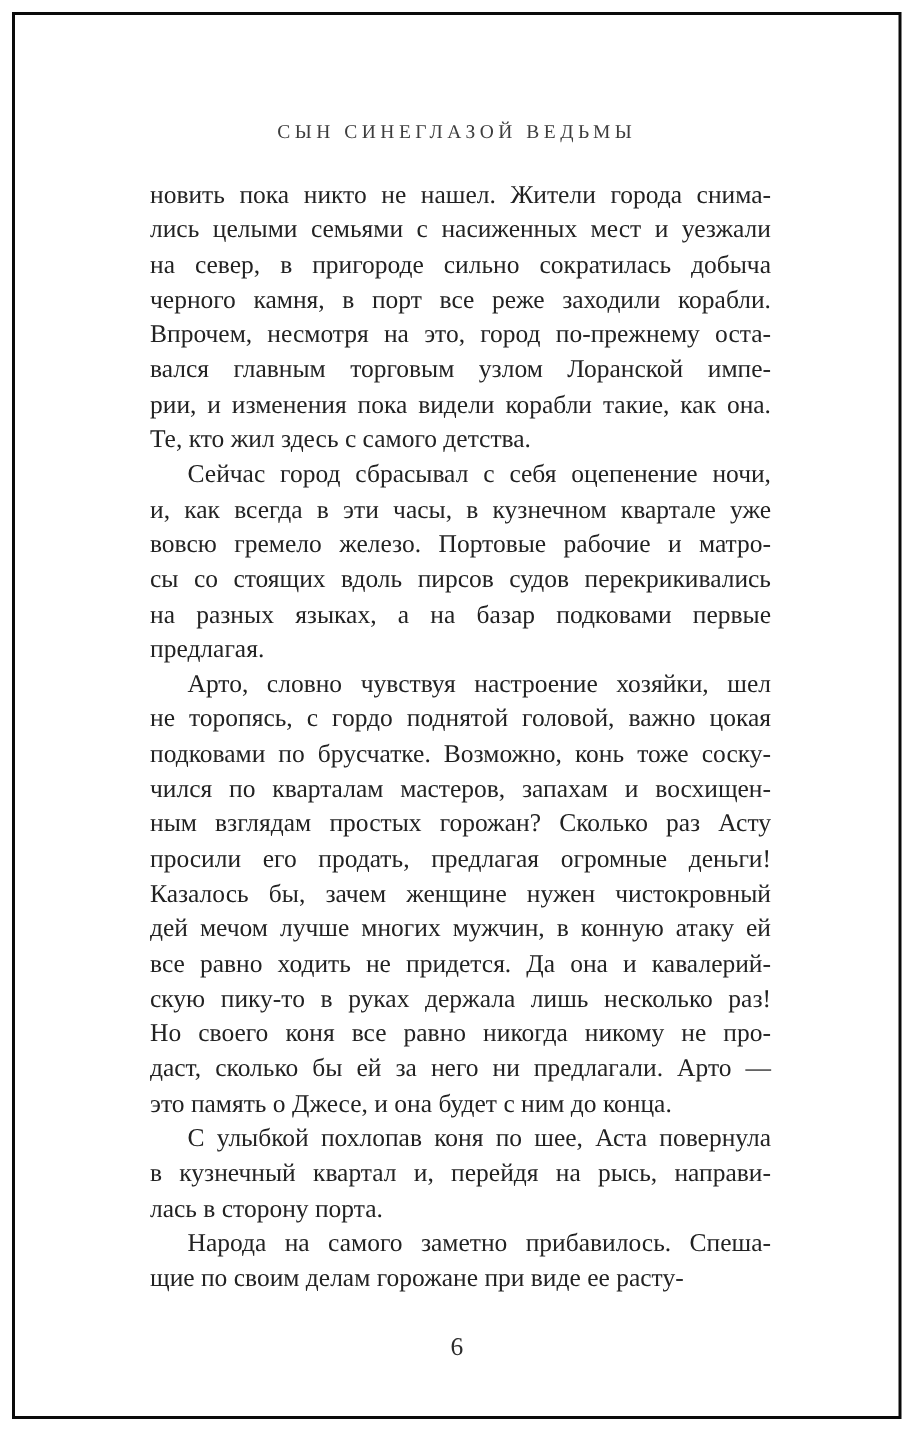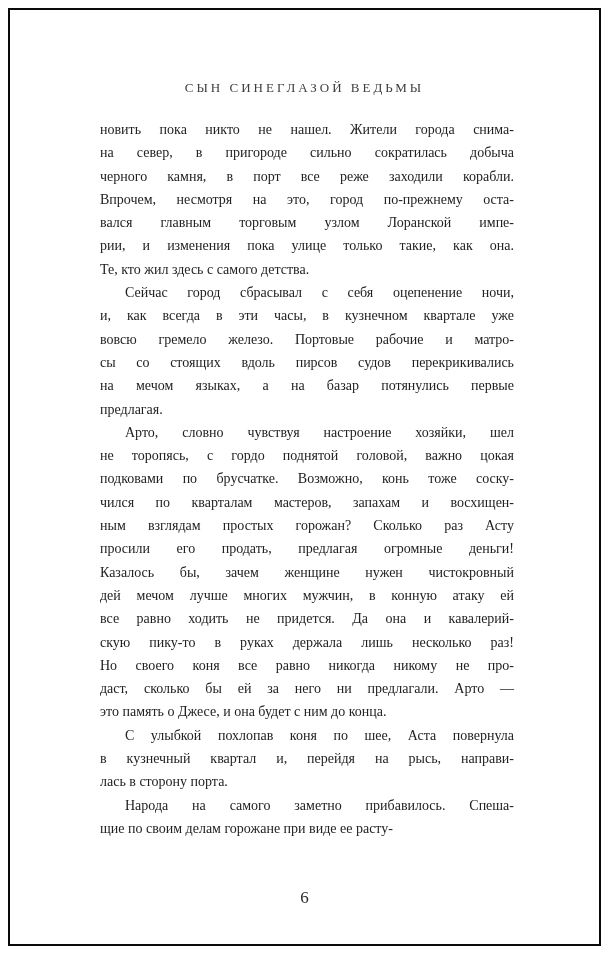--- a/index.html
+++ b/index.html
@@ -32,21 +32,21 @@
     text-align: center;
     font-size: 13px;
     letter-spacing: 3px;
     color: #3d3d3d;
   }
   .text-block {
     position: absolute;
     top: 108px;
     left: 90px;
     width: 414px;
-    font-size: 14px;
+    font-size: 17px;
     line-height: 23.3px;
     color: #222222;
   }
   .paragraph {
     margin: 0;
     padding: 0;
   }
   .line {
     text-align: justify;
     text-align-last: justify;
@@ -72,33 +72,34 @@
 </head>
 <body>
 
 <div class="book-page">
   <div class="frame">
     <div class="running-head">СЫН СИНЕГЛАЗОЙ ВЕДЬМЫ</div>
 
     <div class="text-block">
         <div class="paragraph">
           <div class="line">новить пока никто не нашел. Жители города снима-</div>
+          <div class="line">лись целыми семьями с насиженных мест и уезжали</div>
           <div class="line">на север, в пригороде сильно сократилась добыча</div>
           <div class="line">черного камня, в порт все реже заходили корабли.</div>
           <div class="line">Впрочем, несмотря на это, город по-прежнему оста-</div>
           <div class="line">вался главным торговым узлом Лоранской импе-</div>
-          <div class="line">рии, и изменения пока улице только такие, как она.</div>
+          <div class="line">рии, и изменения пока видели корабли такие, как она.</div>
           <div class="line last">Те, кто жил здесь с самого детства.</div>
         </div>
         <div class="paragraph">
           <div class="line indent">Сейчас город сбрасывал с себя оцепенение ночи,</div>
           <div class="line">и, как всегда в эти часы, в кузнечном квартале уже</div>
           <div class="line">вовсю гремело железо. Портовые рабочие и матро-</div>
           <div class="line">сы со стоящих вдоль пирсов судов перекрикивались</div>
-          <div class="line">на мечом языках, а на базар потянулись первые</div>
+          <div class="line">на разных языках, а на базар подковами первые</div>
           <div class="line last">предлагая.</div>
         </div>
         <div class="paragraph">
           <div class="line indent">Арто, словно чувствуя настроение хозяйки, шел</div>
           <div class="line">не торопясь, с гордо поднятой головой, важно цокая</div>
           <div class="line">подковами по брусчатке. Возможно, конь тоже соску-</div>
           <div class="line">чился по кварталам мастеров, запахам и восхищен-</div>
           <div class="line">ным взглядам простых горожан? Сколько раз Асту</div>
           <div class="line">просили его продать, предлагая огромные деньги!</div>
           <div class="line">Казалось бы, зачем женщине нужен чистокровный</div>

